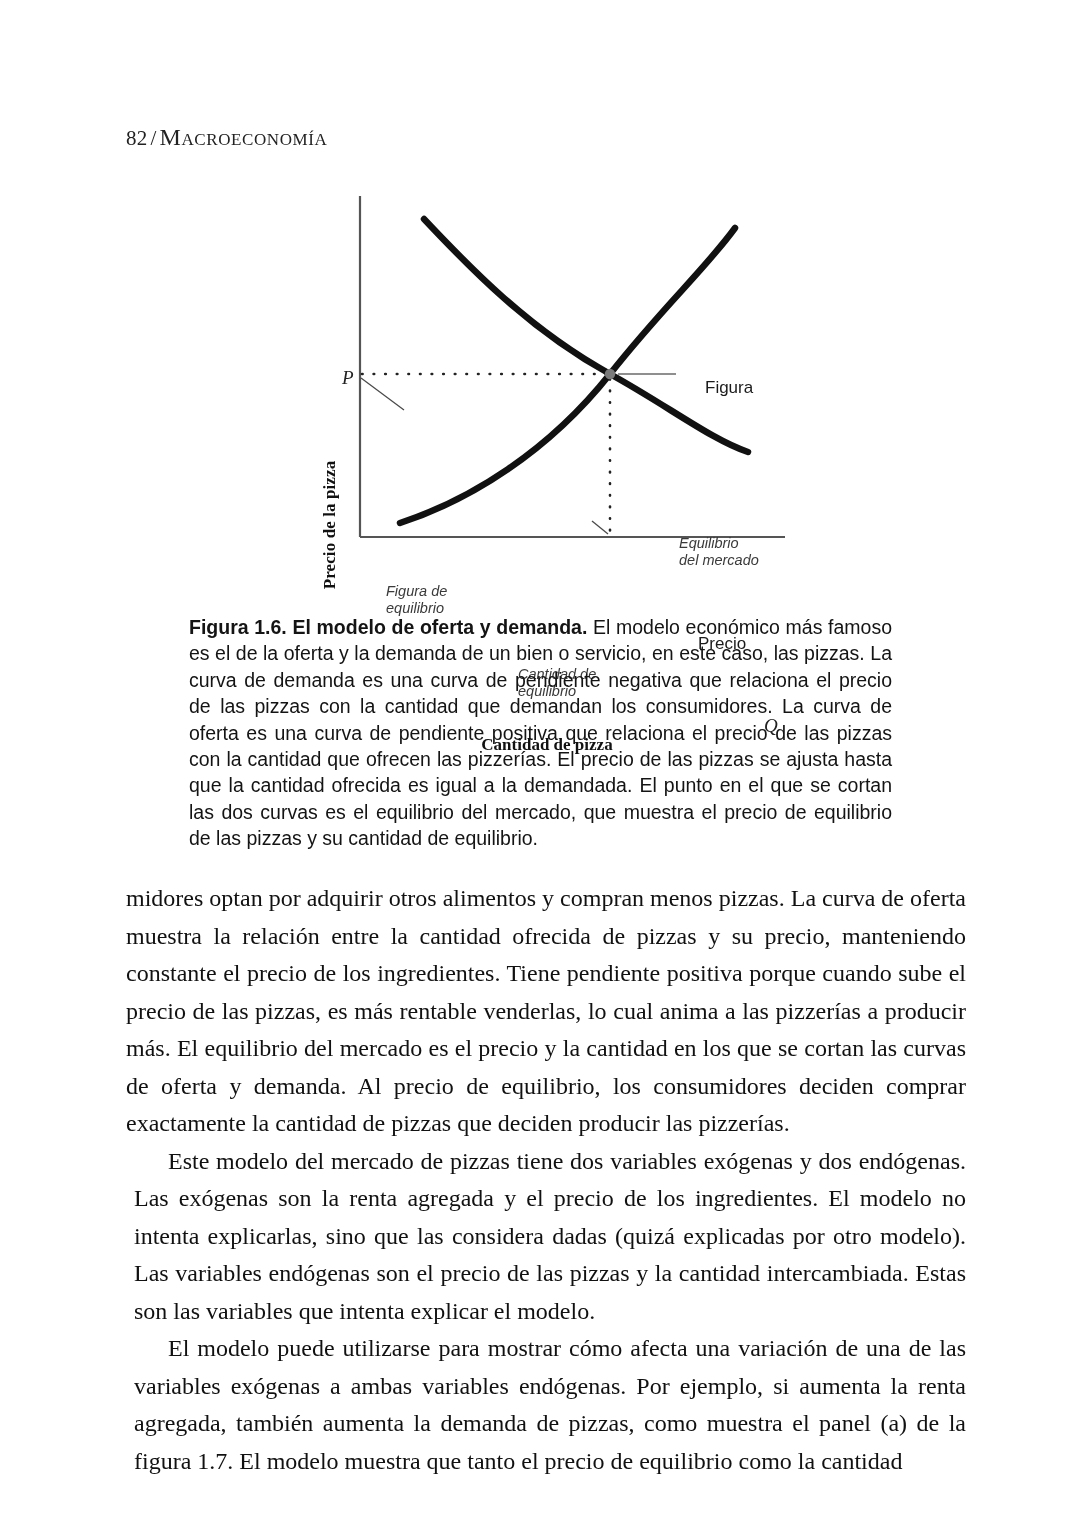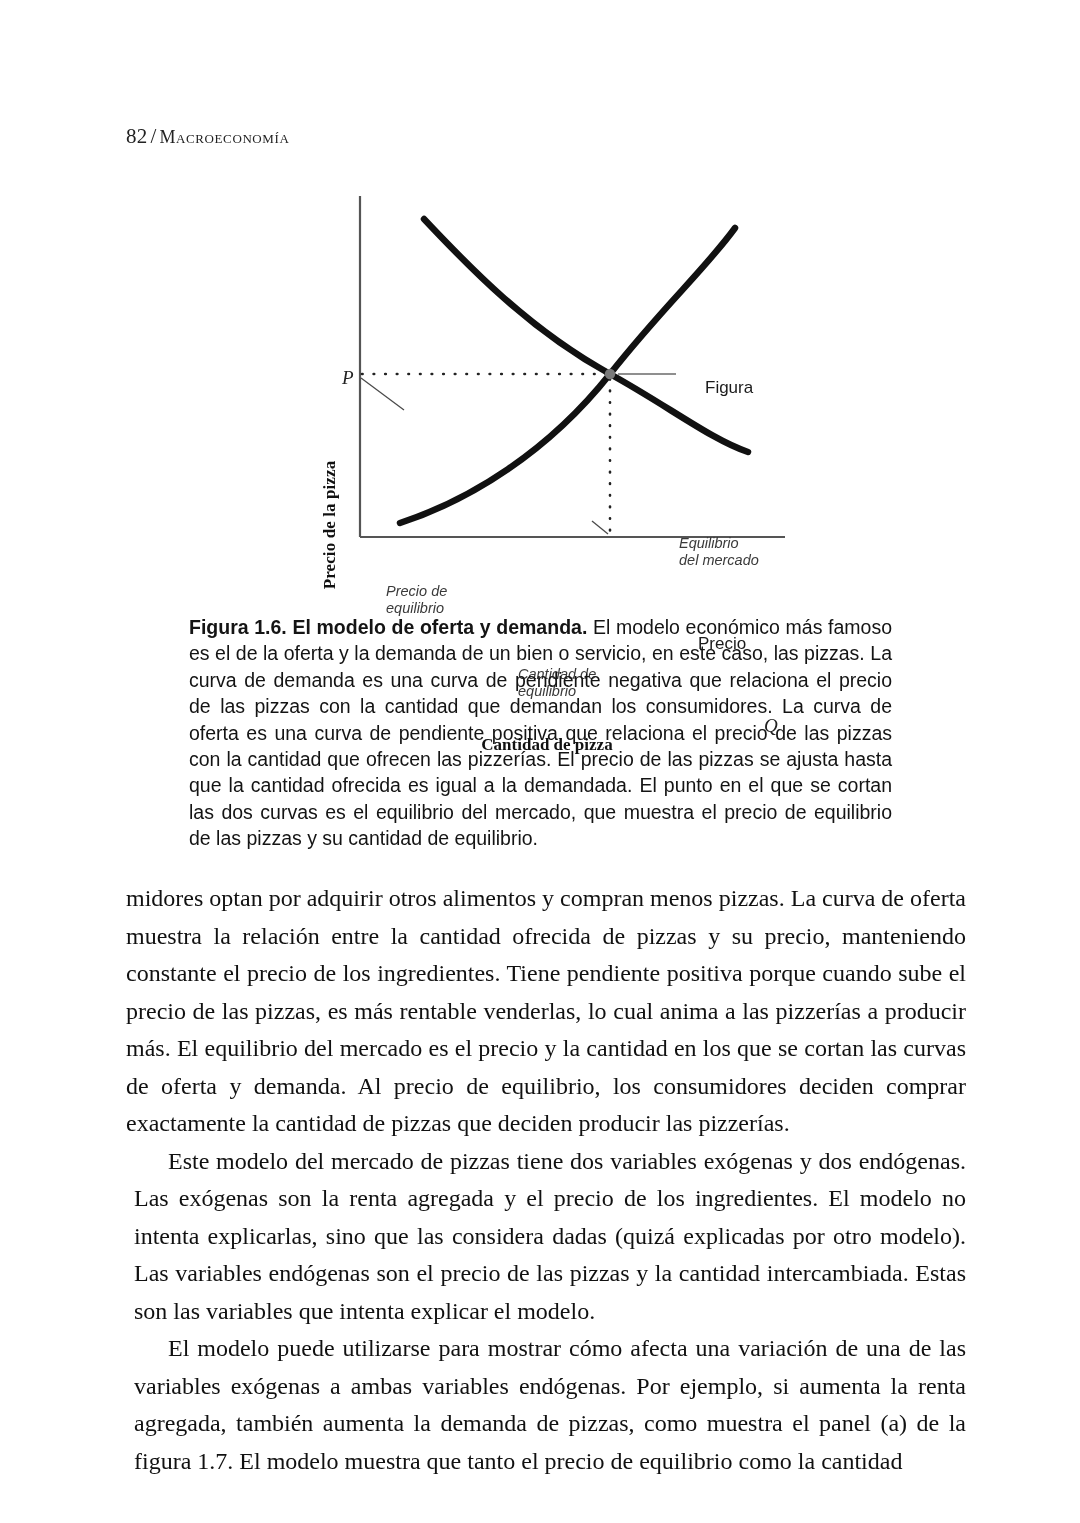--- a/index.html
+++ b/index.html
@@ -29,21 +29,21 @@
     font-family: "Liberation Serif", serif;
     font-size: 21px;
     letter-spacing: 0.2px;
     color: #222;
     white-space: nowrap;
   }
   .running-head .folio { font-size: 21px; }
   .running-head .slash { padding: 0 3px; }
   .running-head .smallcaps {
     font-variant: small-caps;
-    font-size: 18px;
+    font-size: 24px;
     letter-spacing: 0.6px;
   }
 
   
   .figure-block {
     position: absolute;
     left: 0;
     top: 175px;
     width: 1080px;
     height: 420px;
@@ -187,21 +187,21 @@
     <div class="axis-label-x">Cantidad de pizza</div>
 
     <div class="curve-tag oferta">Figura</div>
     <div class="curve-tag demanda">Precio</div>
 
     <div class="callout equilibrio-mercado">
       <div>Equilibrio</div>
       <div>del mercado</div>
     </div>
     <div class="callout precio-equilibrio">
-      <div>Precio de</div>
+      <div>Figura de</div>
       <div>equilibrio</div>
     </div>
     <div class="callout cantidad-equilibrio">
       <div>Cantidad de</div>
       <div>equilibrio</div>
     </div>
   </div>
 
   <div class="caption">
     <b>Figura 1.6. El modelo de oferta y demanda.</b><span> El modelo económico más famoso es el de la oferta y la demanda de un bien o servicio, en este caso, las pizzas. La curva de demanda es una curva de pendiente negativa que relaciona el precio de las pizzas con la cantidad que demandan los consumidores. La curva de oferta es una curva de pendiente positiva que relaciona el precio de las pizzas con la cantidad que ofrecen las pizzerías. El precio de las pizzas se ajusta hasta que la cantidad ofrecida es igual a la demandada. El punto en el que se cortan las dos curvas es el equilibrio del mercado, que muestra el precio de equilibrio de las pizzas y su cantidad de equilibrio.</span>

